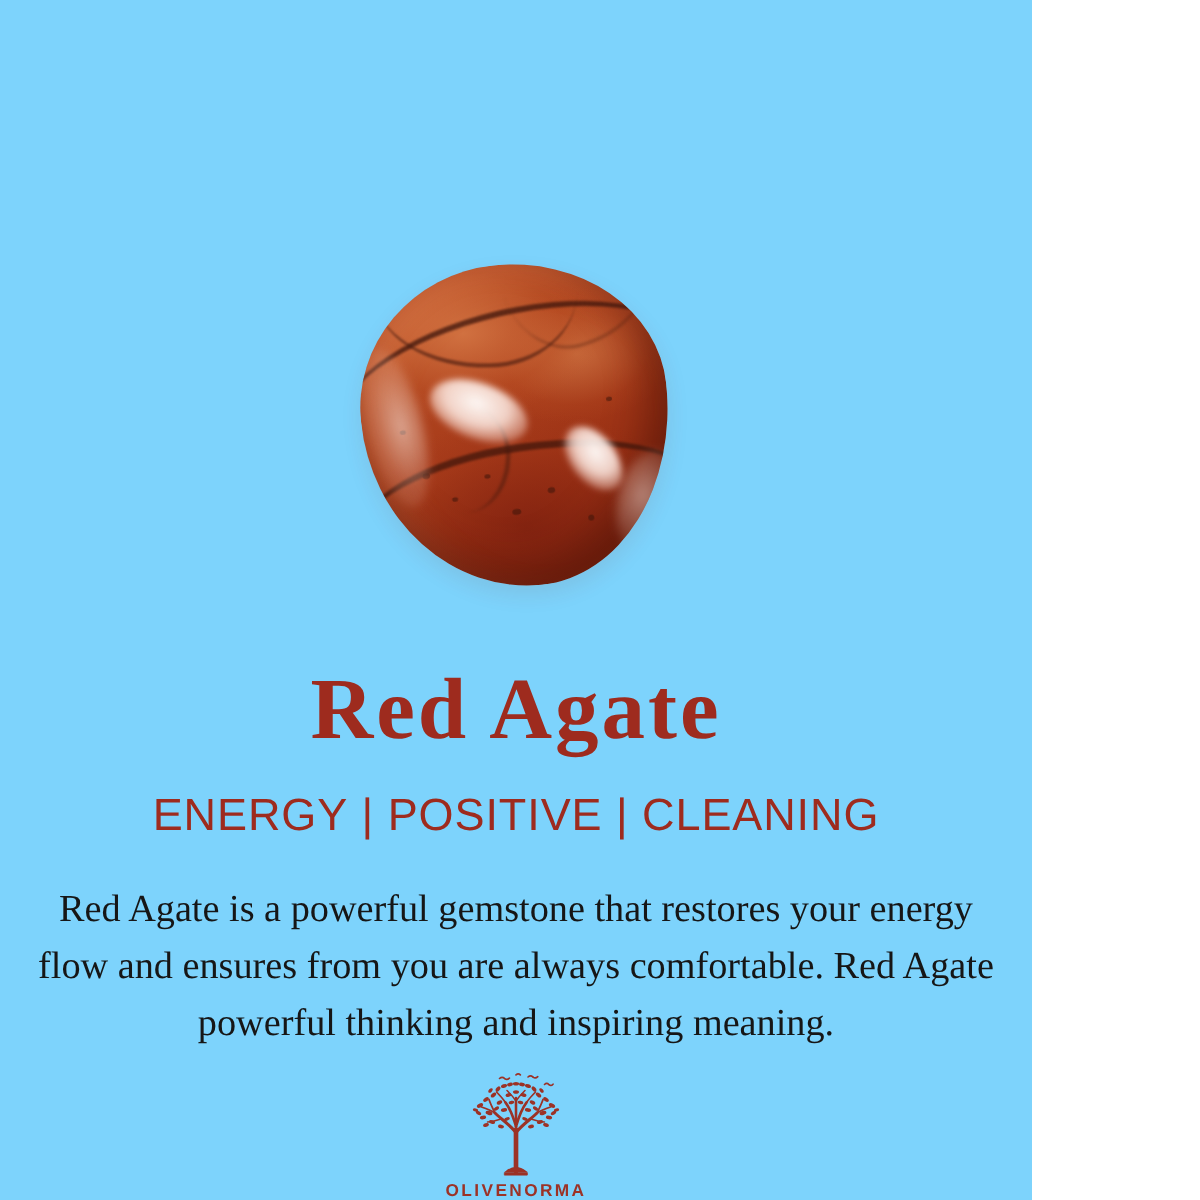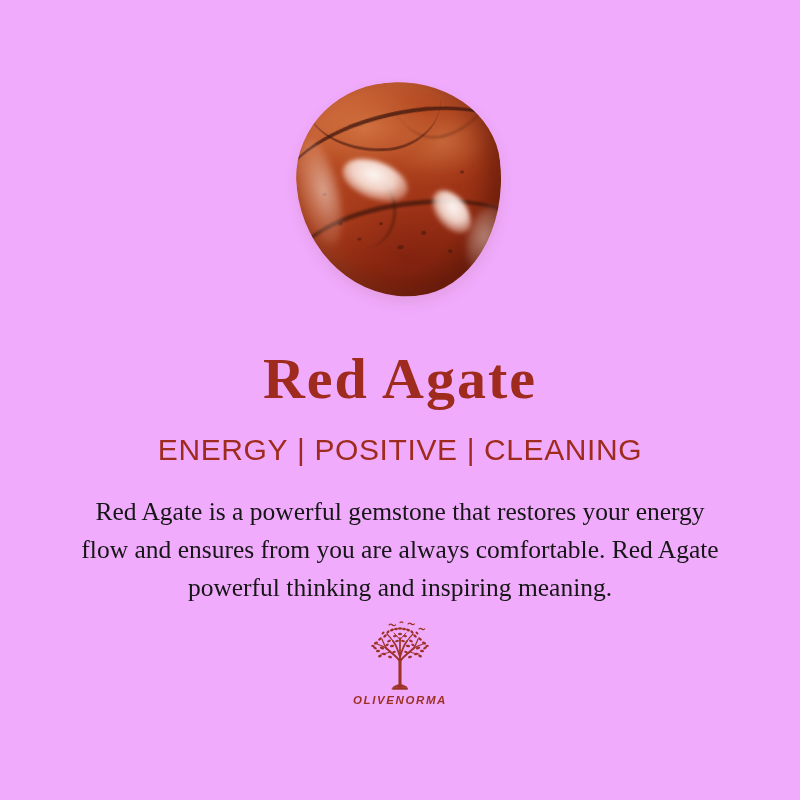--- a/index.html
+++ b/index.html
@@ -8,27 +8,28 @@
   }
   body {
     width: 800px;
     height: 800px;
     background: #ffffff;
     font-family: "Liberation Serif", serif;
     overflow: hidden;
   }
   .card {
     position: relative;
-    width: 800px;
+    width: 688px;
     height: 800px;
-    background: #f0abfc;
+    background: #7dd3fc;
     box-sizing: border-box;
     display: flex;
     flex-direction: column;
     align-items: center;
+    justify-content: flex-end;
   }
 
   
   .stone-area {
     position: relative;
     width: 800px;
     height: 318px;
     flex: none;
   }
   .stone-wrap {
@@ -179,21 +180,20 @@
     text-align: center;
   }
   .body-copy p { margin: 0; }
 
   
   .logo {
     margin-top: 14px;
     display: flex;
     flex-direction: column;
     align-items: center;
-    font-style: italic;
   }
   .logo-mark { display: block; }
   .logo-text {
     font-family: "Liberation Sans", sans-serif;
     font-size: 11.5px;
     font-weight: 700;
     letter-spacing: 1.6px;
     margin-top: 1px;
   }
 </style>

